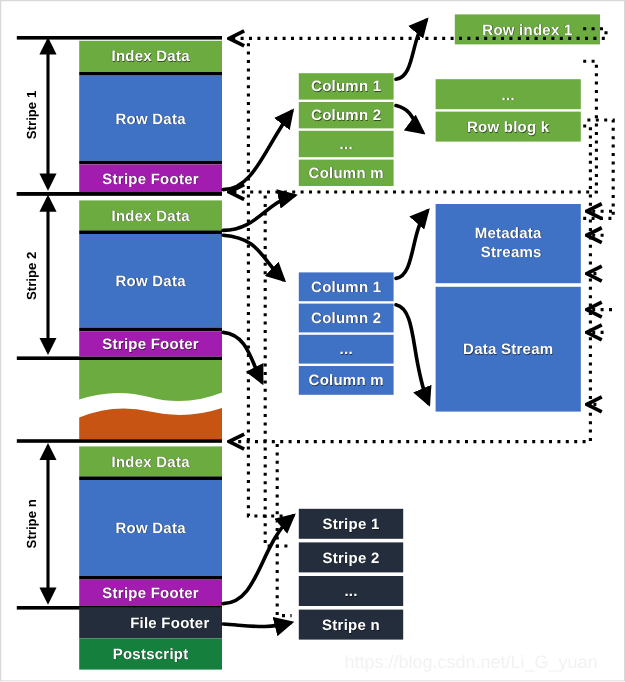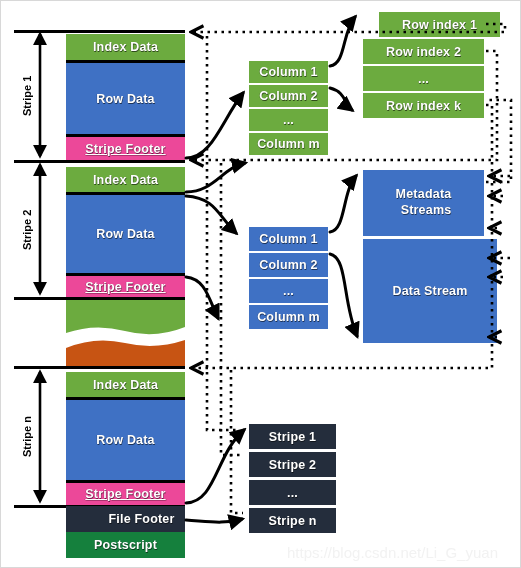--- a/index.html
+++ b/index.html
@@ -18,21 +18,21 @@
     color:#ffffff;
     font-weight:bold;
     font-size:12.5px;
     letter-spacing:.2px;
     text-shadow:0.5px 0.5px 0px rgba(0,0,0,.55), -0.5px 0px 0px rgba(0,0,0,.25);
     white-space:nowrap;
     user-select:none;
   }
   .green{background:#6cab3f;}
   .blue{background:#3f71c4;}
-  .orange{background:#ec4899;text-decoration:underline;}
+  .orange{background:#a21caf;}
   .navy{background:#242d3c;}
   .gray{background:#15803d;}
   .sep{position:absolute;background:#000000;}
   .stripe-label{
     position:absolute;
     font-size:11px;font-weight:bold;color:#000;
     writing-mode:vertical-rl;
     transform:rotate(180deg);
     text-align:center;
     display:flex;align-items:center;justify-content:center;
@@ -92,34 +92,33 @@
 
   <div class="blk navy" style="left:66px;top:506px;width:119px;height:26px;padding-left:32px;">File Footer</div>
   <div class="blk gray" style="left:66px;top:532px;width:119px;height:26px;">Postscript</div>
 
   <div class="blk green" style="left:249px;top:61px;width:79px;height:22px;">Column 1</div>
   <div class="blk green" style="left:249px;top:85px;width:79px;height:22px;">Column 2</div>
   <div class="blk green" style="left:249px;top:109px;width:79px;height:22px;">...</div>
   <div class="blk green" style="left:249px;top:133px;width:79px;height:22px;">Column m</div>
 
   <div class="blk green" style="left:363px;top:12px;width:121px;height:25px;margin-left:16px;">Row index 1</div>
-  <div class="blk green" style="left:363px;top:39px;width:121px;height:25px;">Row index 2</div>
   <div class="blk green" style="left:363px;top:66px;width:121px;height:25px;">...</div>
-  <div class="blk green" style="left:363px;top:93px;width:121px;height:25px;">Row index k</div>
+  <div class="blk green" style="left:363px;top:93px;width:121px;height:25px;">Row blog k</div>
 
   <div class="blk blue" style="left:249px;top:227px;width:79px;height:24px;">Column 1</div>
   <div class="blk blue" style="left:249px;top:253px;width:79px;height:24px;">Column 2</div>
   <div class="blk blue" style="left:249px;top:279px;width:79px;height:24px;">...</div>
   <div class="blk blue" style="left:249px;top:305px;width:79px;height:24px;">Column m</div>
 
   <div class="blk blue" style="left:363px;top:170px;width:121px;height:66px;flex-direction:column;line-height:1.25;">
       <span style="display:block;text-align:right;white-space:pre-line;">Metadata
 Streams</span>
     </div>
-  <div class="blk blue" style="left:363px;top:239px;width:134px;height:104px;">Data Stream</div>
+  <div class="blk blue" style="left:363px;top:239px;width:121px;height:104px;">Data Stream</div>
 
   <div class="blk navy" style="left:249px;top:424px;width:87px;height:25px;">Stripe 1</div>
   <div class="blk navy" style="left:249px;top:452px;width:87px;height:25px;">Stripe 2</div>
   <div class="blk navy" style="left:249px;top:480px;width:87px;height:25px;">...</div>
   <div class="blk navy" style="left:249px;top:508px;width:87px;height:25px;">Stripe n</div>
 
   <svg class="overlay" viewBox="0 0 521 568">
     <defs>
       <marker id="ah" viewBox="0 0 10 10" refX="8" refY="5" markerWidth="5.5" markerHeight="5.5" orient="auto-start-reverse">
         <path d="M 0 0 L 10 5 L 0 10 z" fill="#000"></path>

